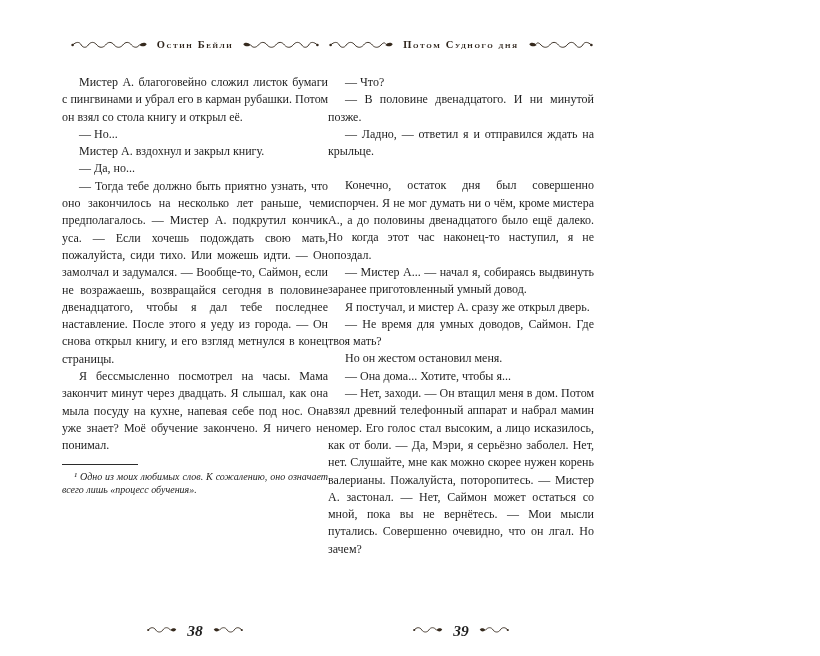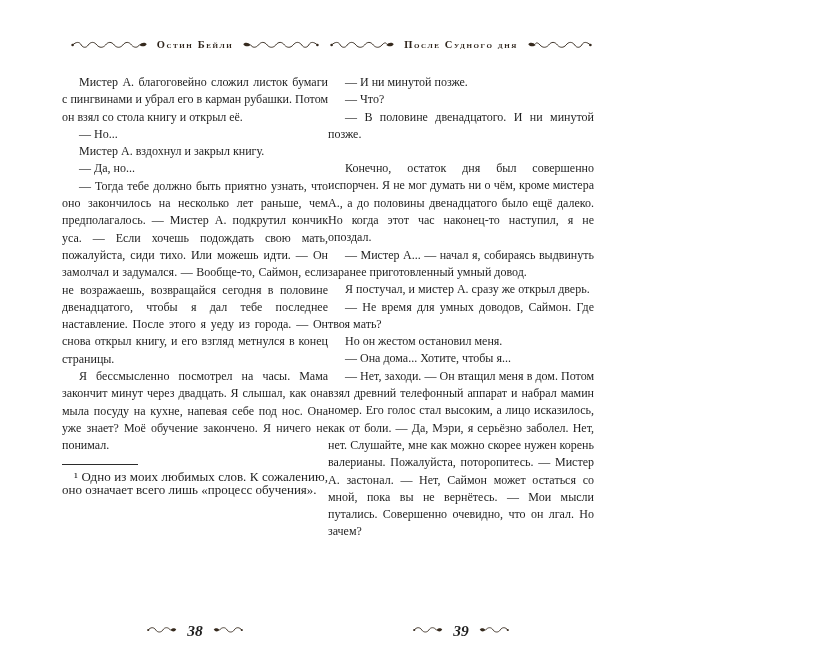--- a/index.html
+++ b/index.html
@@ -65,25 +65,26 @@
   }
   .scene-break { height: 17px; }
   .footnote-block { margin-top: 9px; }
   .footnote-rule {
     width: 76px;
     height: 0;
     border-top: 1px solid #2b2b2b;
     margin-bottom: 5px;
   }
   .footnote-text {
-    font-size: 13px;
+    font-size: 10px;
     line-height: 13.2px;
     text-align: justify;
     text-indent: 12px;
     margin: 0;
+    font-style: italic;
   }
   .page-footer {
     margin-top: auto;
     display: flex;
     align-items: center;
     justify-content: center;
     gap: 9px;
     padding-bottom: 4px;
   }
   .page-number {
@@ -155,34 +156,34 @@
   <div class="page">
 
     <div class="running-header">
       <span class="flourish">
         <svg width="66" height="12" viewBox="0 0 76 12">
           <circle cx="3" cy="6" r="1.5" fill="currentColor"></circle>
           <path d="M3,6 C7,2 11,2 13,6 C15,9.5 19,9.5 21,6 C24,2 28,2 31,6 C34,9.5 38,9.5 41,6 C44,2 48,2 51,6 C54,9.5 58,9.5 61,6 C63,3.5 65,3 66,4" fill="none" stroke="currentColor" stroke-width="1.1" stroke-linecap="round"></path>
           <path d="M66,6 C69,2.8 72.5,2.8 74.5,5 C72.5,8.2 68.5,8.2 66,6 Z" fill="currentColor"></path>
         </svg>
       </span>
-      <span class="header-title">После Судного дня</span>
+      <span class="header-title">Потом Судного дня</span>
       <span class="flourish flip">
         <svg width="66" height="12" viewBox="0 0 76 12">
           <circle cx="3" cy="6" r="1.5" fill="currentColor"></circle>
           <path d="M3,6 C7,2 11,2 13,6 C15,9.5 19,9.5 21,6 C24,2 28,2 31,6 C34,9.5 38,9.5 41,6 C44,2 48,2 51,6 C54,9.5 58,9.5 61,6 C63,3.5 65,3 66,4" fill="none" stroke="currentColor" stroke-width="1.1" stroke-linecap="round"></path>
           <path d="M66,6 C69,2.8 72.5,2.8 74.5,5 C72.5,8.2 68.5,8.2 66,6 Z" fill="currentColor"></path>
         </svg>
       </span>
     </div>
 
     <div class="text-body">
-      <p>— И ни минутой позже.</p>
       <p>— Что?</p>
       <p>— В половине двенадцатого. И ни минутой позже.</p>
+      <p>— Ладно, — ответил я и отправился ждать на крыльце.</p>
       <div class="scene-break"></div>
       <p>Конечно, остаток дня был совершенно испорчен. Я не мог думать ни о чём, кроме мистера А., а до половины двенадцатого было ещё далеко. Но когда этот час наконец-то наступил, я не опоздал.</p>
       <p>— Мистер А... — начал я, собираясь выдвинуть заранее приготовленный умный довод.</p>
       <p>Я постучал, и мистер А. сразу же открыл дверь.</p>
       <p>— Не время для умных доводов, Саймон. Где твоя мать?</p>
       <p>Но он жестом остановил меня.</p>
       <p>— Она дома... Хотите, чтобы я...</p>
       <p>— Нет, заходи. — Он втащил меня в дом. Потом взял древний телефонный аппарат и набрал мамин номер. Его голос стал высоким, а лицо исказилось, как от боли. — Да, Мэри, я серьёзно заболел. Нет, нет. Слушайте, мне как можно скорее нужен корень валерианы. Пожалуйста, поторопитесь. — Мистер А. застонал. — Нет, Саймон может остаться со мной, пока вы не вернётесь. — Мои мысли путались. Совершенно очевидно, что он лгал. Но зачем?</p>
     </div>
 

